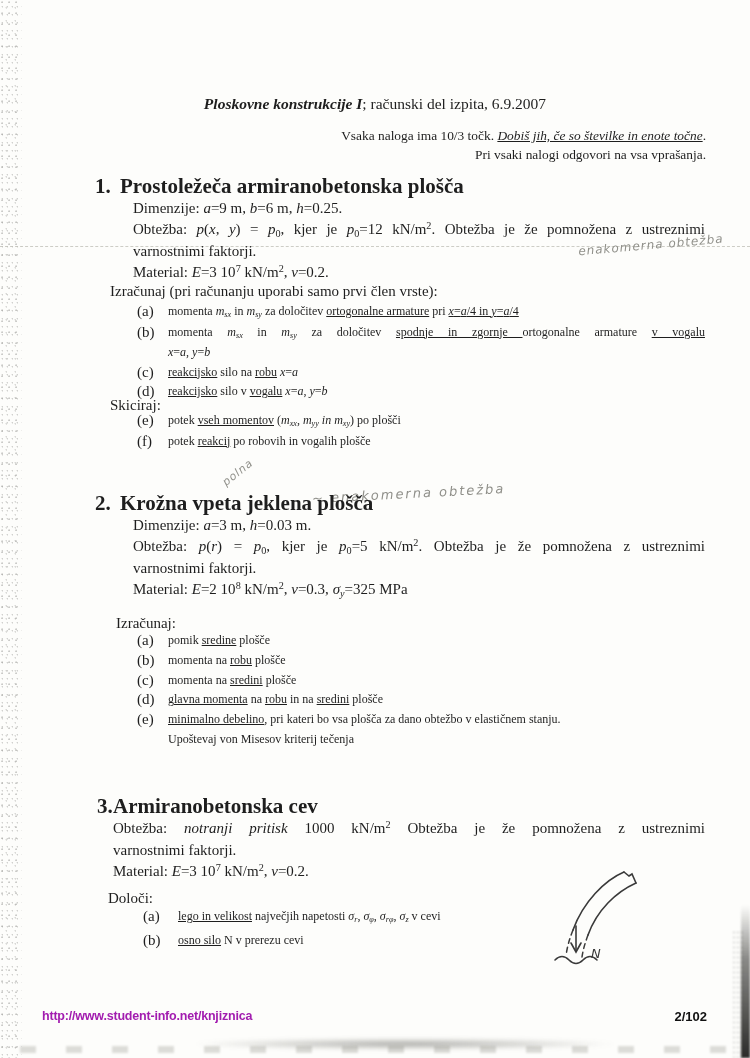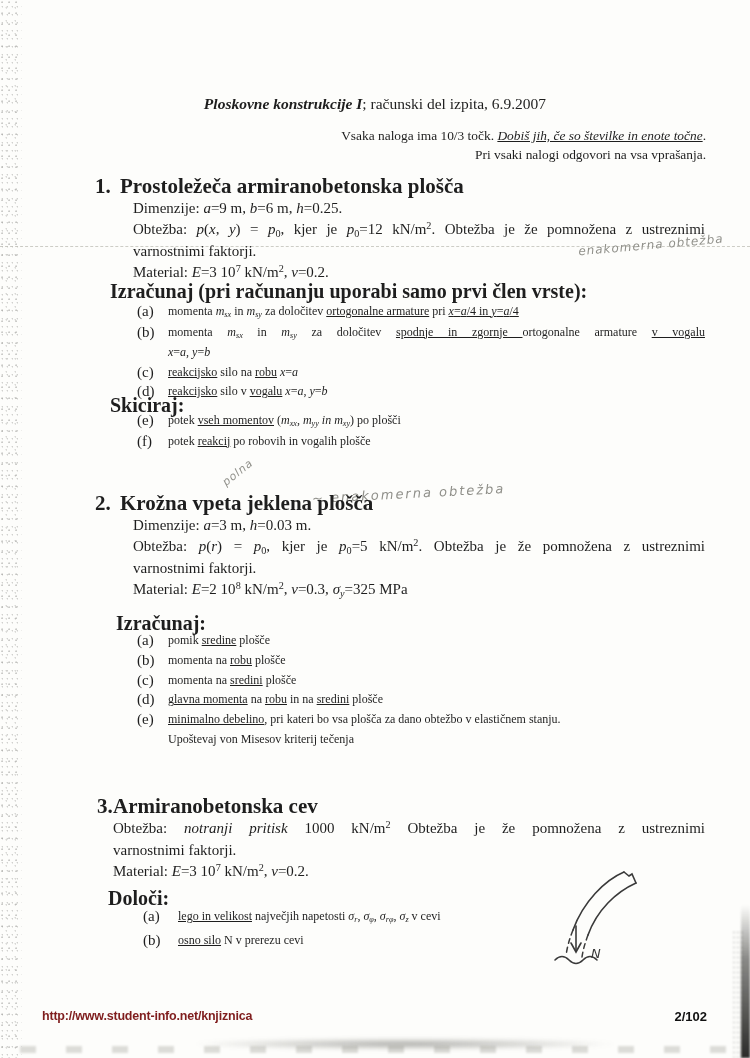--- a/index.html
+++ b/index.html
@@ -14,31 +14,31 @@
   .sub{position:relative;top:0.25em;font-size:0.68em;}
   .sub.i,.sup.i{font-style:italic;}
   
   .jl{text-align:justify;text-align-last:justify;text-justify:inter-word;}
   
   .title{width:750px;text-align:center;font-size:15.5px;}
   .notes{width:406px;text-align:right;font-size:13.4px;line-height:19px;}
   
   .phead{font-size:21px;font-weight:bold;line-height:21px;}
   .pnum{display:inline-block;}
-  .sechead{font-size:20px;font-weight:bold;line-height:21px;}
+  .sechead{font-size:15px;font-weight:normal;line-height:21px;}
   
   .item{display:flex;}
   .ilabel{flex:none;font-size:15px;}
   .itext{flex:1;min-width:0;}
   .iline{font-size:12px;}
   .g1 .iline{line-height:19.5px;} .g1 .ilabel{width:31px;line-height:19.5px;}
   .g2 .iline{line-height:19.8px;} .g2 .ilabel{width:31px;line-height:19.8px;}
   .g3 .iline{line-height:23px;}   .g3 .ilabel{width:35px;line-height:23px;}
   
-  .furl{font-family:"Liberation Sans","DejaVu Sans",sans-serif;font-weight:bold;font-size:12.5px;letter-spacing:-0.2px;color:#7f1d1d;}
+  .furl{font-family:"Liberation Sans","DejaVu Sans",sans-serif;font-weight:bold;font-size:12.5px;letter-spacing:-0.2px;color:#a21caf;}
   .fpage{font-family:"Liberation Sans","DejaVu Sans",sans-serif;font-weight:bold;font-size:13px;color:#111;}
   
   .hw{font-family:"DejaVu Sans",sans-serif;font-style:italic;color:#90908a;white-space:nowrap;}
   .hw1{font-size:12px;transform:rotate(-5deg);letter-spacing:1px;}
   .hw2{font-size:13px;transform:rotate(-3deg);letter-spacing:2px;}
   .hwp{font-size:11px;transform:rotate(-38deg);letter-spacing:1px;}
   
   .noise-left{left:0;top:0;width:22px;height:1058px;opacity:.5;
     background-image:
       radial-gradient(circle at 30% 20%,rgba(70,70,65,.55) .6px,transparent 1.1px),

